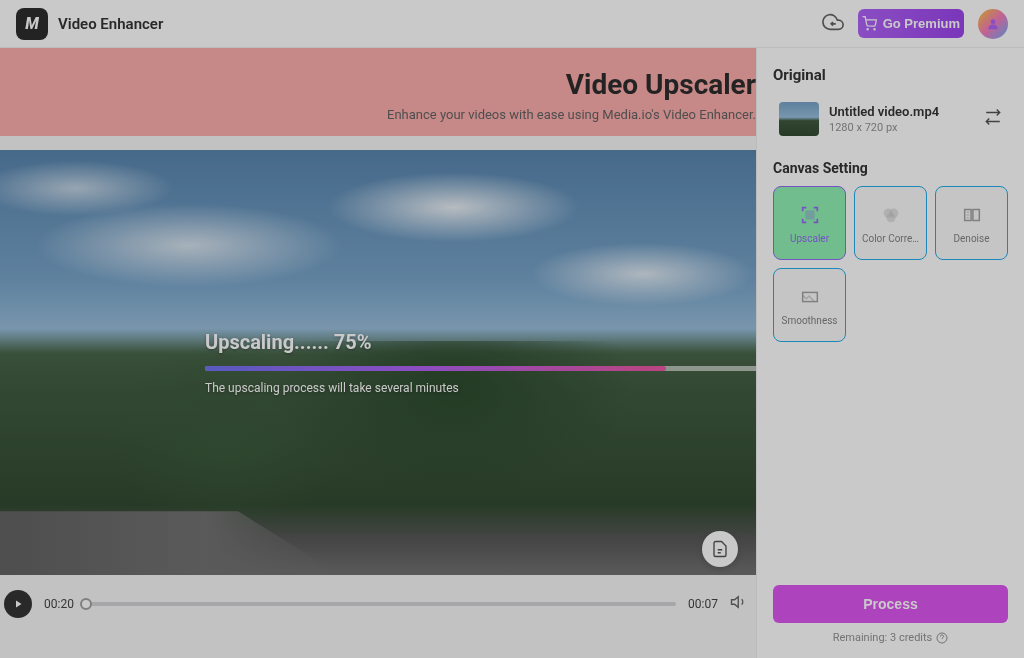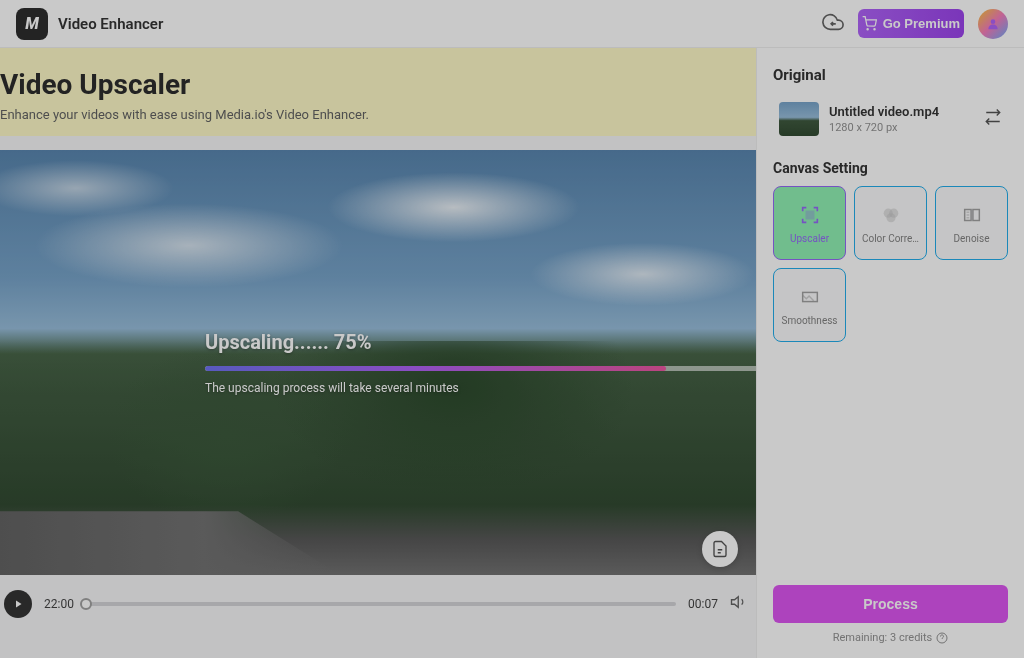--- a/index.html
+++ b/index.html
@@ -10,21 +10,21 @@
   .logo-box { width: 32px; height: 32px; background: #1a1a1a; border-radius: 8px; display: flex; align-items: center; justify-content: center; color: #fff; font-weight: 800; font-size: 16px; font-style: italic; }
   .app-title { font-size: 15px; font-weight: 600; color: #222; }
   .header-right { display: flex; align-items: center; gap: 14px; }
   .cloud-icon { color: #555; }
   .premium-btn { background: linear-gradient(90deg, #a855f7, #9333ea); color: #fff; border: none; border-radius: 6px; padding: 7px 4px; font-size: 13px; font-weight: 600; display: flex; align-items: center; gap: 6px; cursor: pointer; }
   .avatar { width: 30px; height: 30px; border-radius: 50%; background: linear-gradient(135deg, #fbbf24, #f472b6, #60a5fa); display: flex; align-items: center; justify-content: center; position: relative; }
   .avatar-inner { color: #a855f7; }
 
   .layout { display: flex; height: calc(100% - 48px); }
   .main { flex: 1; display: flex; flex-direction: column; background: #f5f5f7; position: relative; }
-  .title-section { text-align: left; padding: 20px 0 14px; background: #fef9c3; }
+  .title-section { text-align: right; padding: 20px 0 14px; background: #fca5a5; }
   .page-title { font-size: 28px; font-weight: 700; color: #1a1a1a; margin-bottom: 6px; }
   .page-subtitle { font-size: 13px; color: #555; }
 
   .video-area { position: relative; width: 100%; height: 425px; margin-top: 14px; overflow: hidden; }
   .video-bg { position: absolute; inset: 0; background: linear-gradient(to bottom, #4a7ba8 0%, #6b9bc4 30%, #8fb8d8 42%, #3a5a3a 48%, #2d4a2d 75%, #555 90%, #666 100%); }
   .sky-clouds { position: absolute; top: 0; left: 0; right: 0; height: 45%; background:
      radial-gradient(ellipse 180px 50px at 60% 30%, rgba(255,255,255,0.85), transparent 70%),
      radial-gradient(ellipse 220px 60px at 25% 50%, rgba(255,255,255,0.7), transparent 70%),
      radial-gradient(ellipse 160px 45px at 85% 65%, rgba(255,255,255,0.75), transparent 70%),
      radial-gradient(ellipse 140px 40px at 10% 20%, rgba(255,255,255,0.6), transparent 70%);
@@ -135,21 +135,21 @@
           </svg>
       </div>
     </div>
 
     <div class="player-bar">
       <div class="play-btn">
         <svg width="12" height="12" viewBox="0 0 24 24">
             <path d="M8 5v14l11-7z"></path>
           </svg>
       </div>
-      <span class="time-text">22:00</span>
+      <span class="time-text">00:20</span>
       <div class="timeline">
         <div class="timeline-thumb"></div>
       </div>
       <span class="time-text">00:07</span>
       <span class="volume-icon">
         <svg width="18" height="18" viewBox="0 0 24 24" fill="none" stroke="currentColor" stroke-width="1.8">
             <polygon points="11 5 6 9 2 9 2 15 6 15 11 19 11 5"></polygon>
             <path d="M15.54 8.46a5 5 0 0 1 0 7.07"></path>
           </svg>
       </span>

